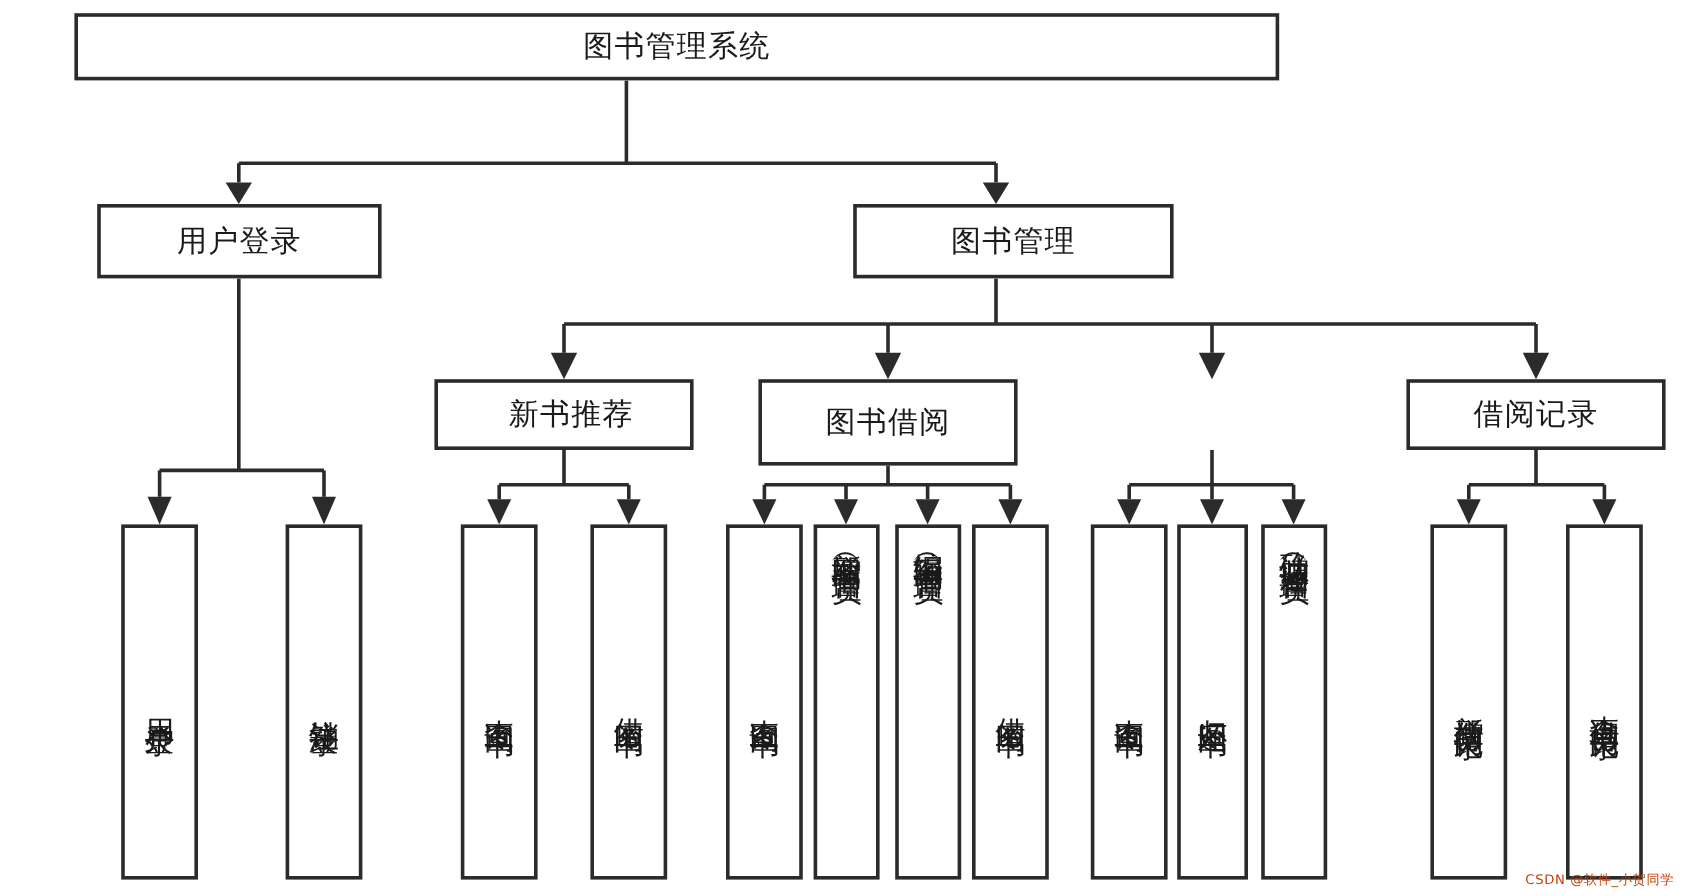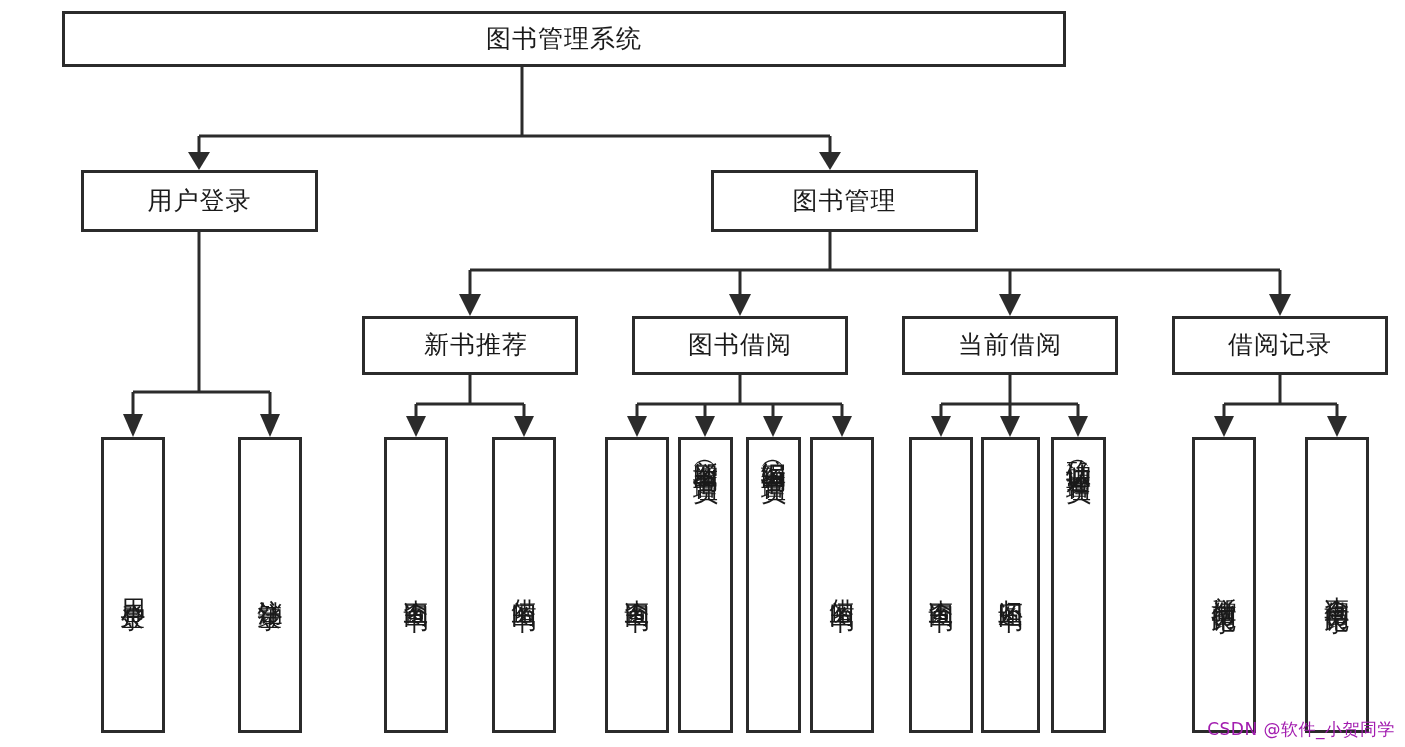--- a/index.html
+++ b/index.html
@@ -59,22 +59,22 @@
   }
   svg.wires line, svg.wires path {
     stroke: #2b2b2b;
     stroke-width: 3;
     fill: none;
   }
   .watermark {
     position: absolute;
     right: 10px;
     bottom: 6px;
-    font-size: 17px;
-    color: #a21caf;
+    font-size: 11px;
+    color: #c2410c;
     letter-spacing: 0.5px;
     white-space: nowrap;
   }
 </style>
 </head>
 <body>
 
 <div id="canvas">
 
   <svg class="wires" viewBox="0 0 1405 747">
@@ -153,27 +153,24 @@
   </div>
 
   <div class="node" style="left:711px; top:170px; width:267px; height:62px;">
     <span class="label">图书管理</span>
   </div>
 
   <div class="node" style="left:362px; top:316px; width:216px; height:59px;padding-left:12px;">
     <span class="label">新书推荐</span>
   </div>
 
-  <div class="node" style="left:632px; top:316px; width:216px; height:59px;">
+  <div class="node" style="left:632px; top:316px; width:216px; height:72px;">
     <span class="label">图书借阅</span>
   </div>
 
-  <div class="node" style="left:902px; top:316px; width:216px; height:59px;">
-    <span class="label">当前借阅</span>
-  </div>
 
   <div class="node" style="left:1172px; top:316px; width:216px; height:59px;text-align:center;">
     <span class="label">借阅记录</span>
   </div>
 
   <div class="node leaf centered" style="left:101px; top:437px; width:64px; height:296px;">
     <span class="label">用户登录</span>
   </div>
 
   <div class="node leaf centered" style="left:238px; top:437px; width:64px; height:296px;">

